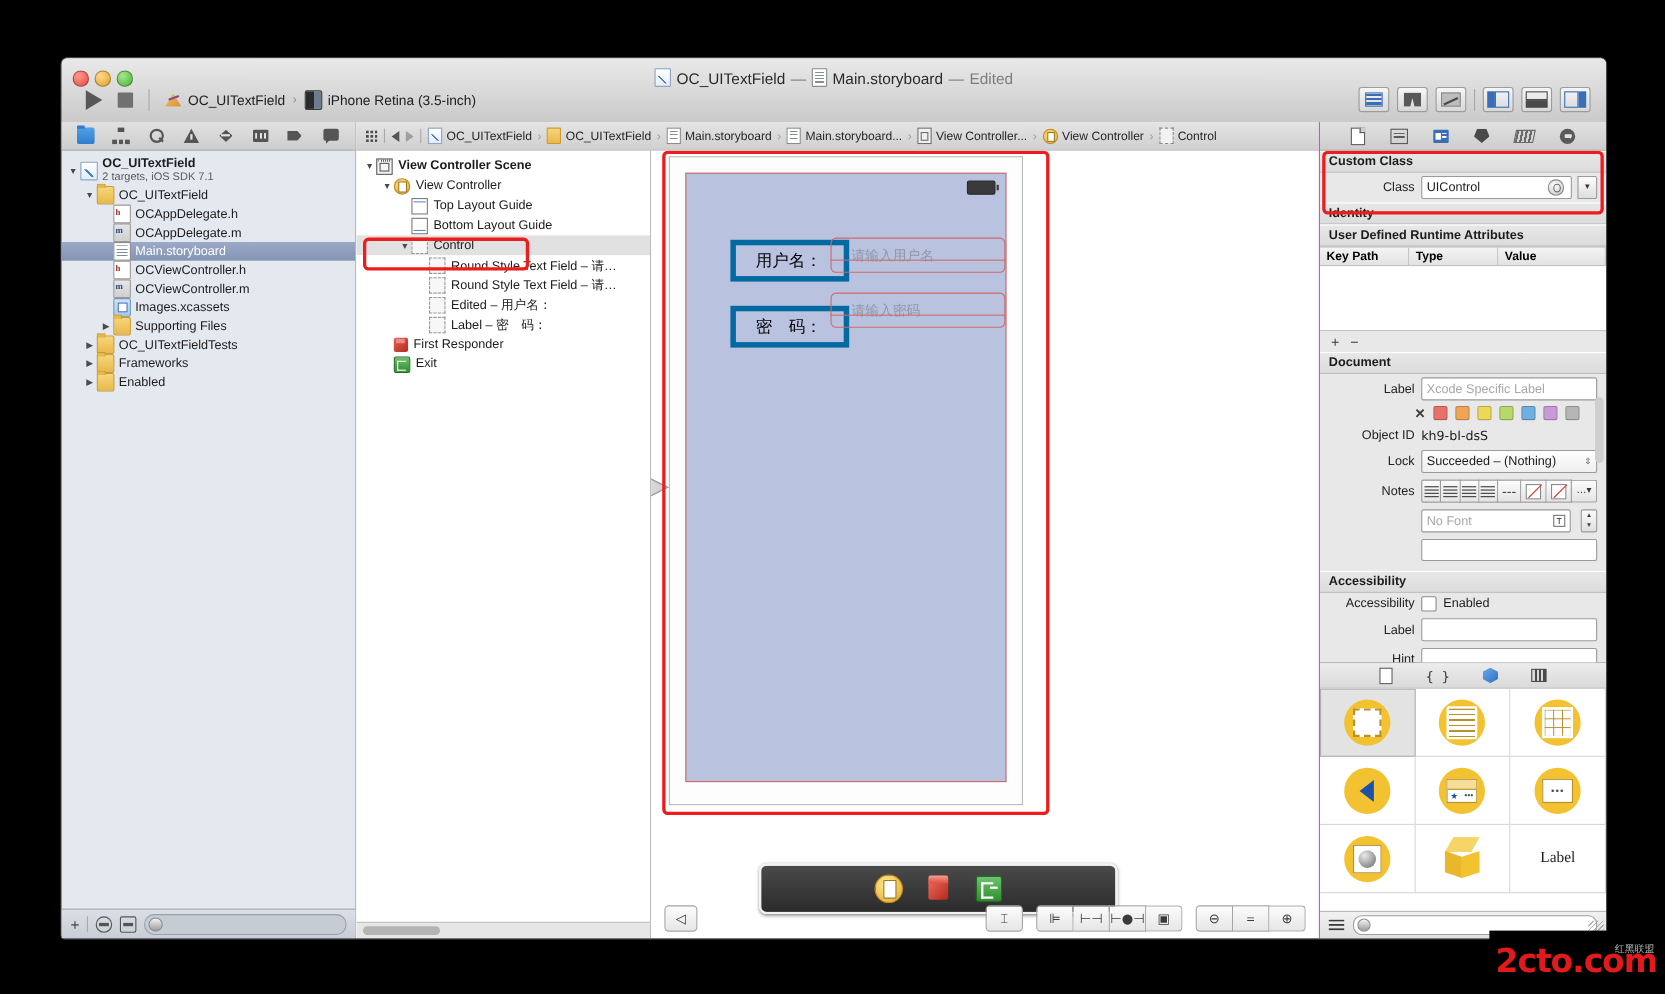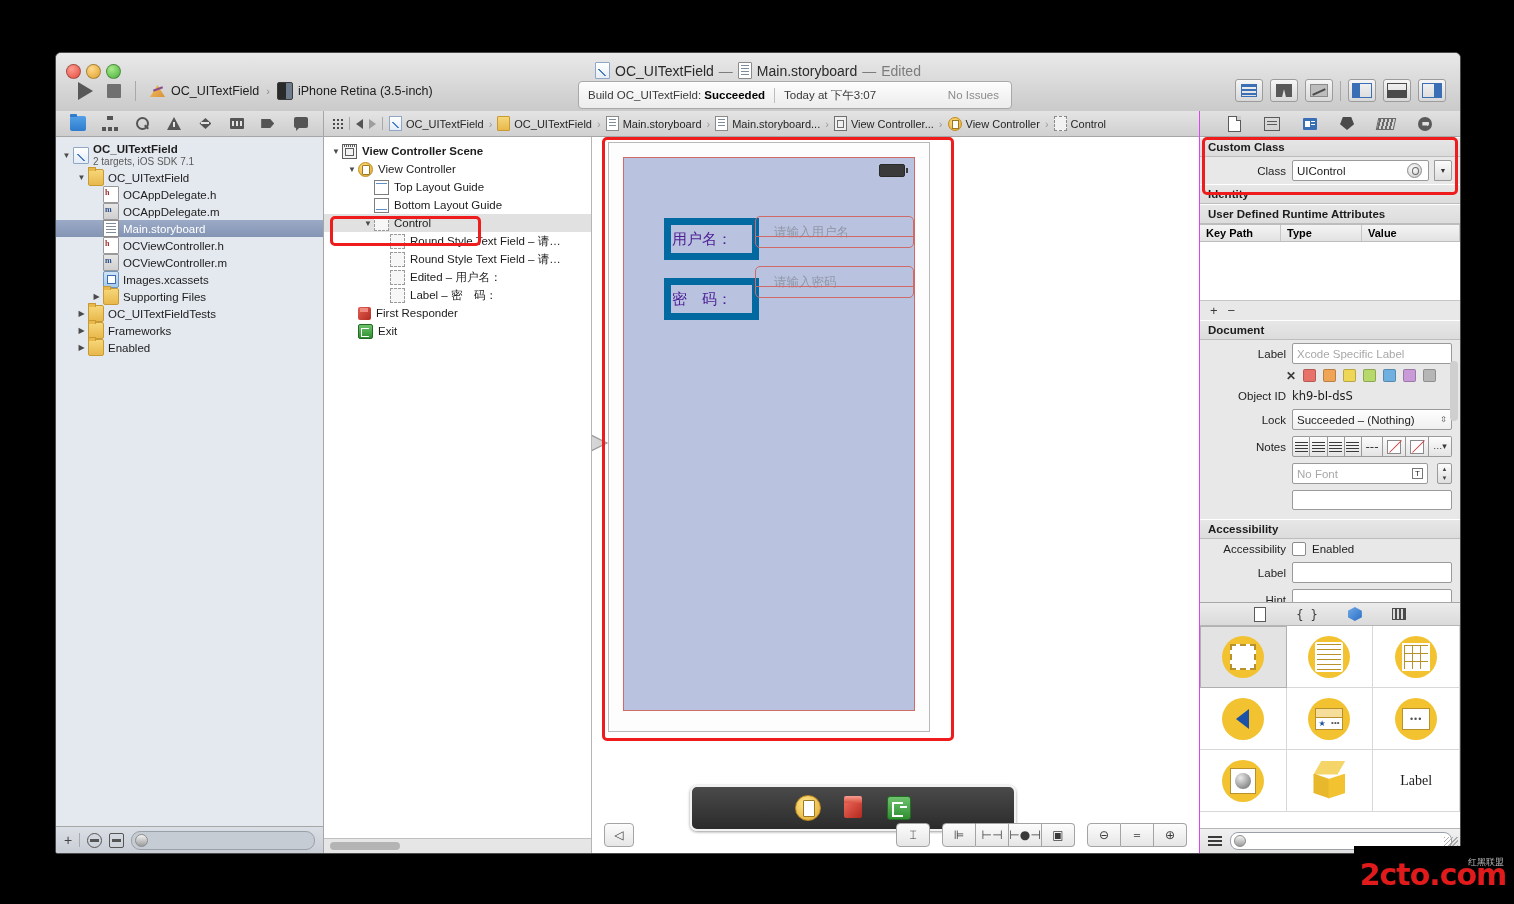--- a/index.html
+++ b/index.html
@@ -337,25 +337,25 @@
     background: #b9c3e0;
     border: 1px solid #cf6a68;
   }
   #battery {
     position: absolute; right: 9px; top: 6px; width: 24px; height: 11px;
     background: #3a3a3a; border: 1px solid #2a2a2a; border-radius: 2px;
   }
   #battery::after{content:"";position:absolute;right:-4px;top:3px;width:2px;height:5px;background:#3a3a3a;}
   .sb-label {
     position: absolute;
-    border: 7px solid #0369a1;
+    border: 5px solid #0369a1;
     background: transparent;
     font-family: "DejaVu Sans", sans-serif;
-    font-size: 15px; color: #4c1d95;
-    display: flex; align-items: center; padding-left: 1px;
+    font-size: 15px; color: #000000;
+    display: flex; align-items: center; padding-left: 18px;
     letter-spacing: 0px;
   }
   .sb-tf {
     position: absolute;
     border: 1px solid #cf6a68;
     border-radius: 5px;
     background: transparent;
     font-family: "DejaVu Sans", sans-serif;
     font-size: 12.5px; color: #9097a8;
     display: flex; align-items: center; padding-left: 18px;
@@ -639,29 +639,20 @@
         <div class="vsep"></div>
         <div id="scheme">
           <span class="ico-scheme"></span>
           <span>OC_UITextField</span>
           <span class="chev">›</span>
           <span class="ico-device"></span>
           <span>iPhone Retina (3.5-inch)</span>
         </div>
       </div>
 
-      <div id="status-bar">
-        <span class="seg">
-          <span>Build OC_UITextField:</span>
-          <b>Succeeded</b>
-        </span>
-        <span class="divider"></span>
-        <span class="seg">Today at 下午3:07</span>
-        <span class="noissues">No Issues</span>
-      </div>
 
       <div id="tb-right">
         <div class="tbtn lines-ico"></div>
         <div class="tbtn assist-ico"></div>
         <div class="tbtn version-ico"></div>
         <div class="vsep"></div>
         <div class="tbtn pane-ico pane-left"></div>
         <div class="tbtn pane-ico pane-bottom"></div>
         <div class="tbtn pane-ico pane-right"></div>
       </div>

